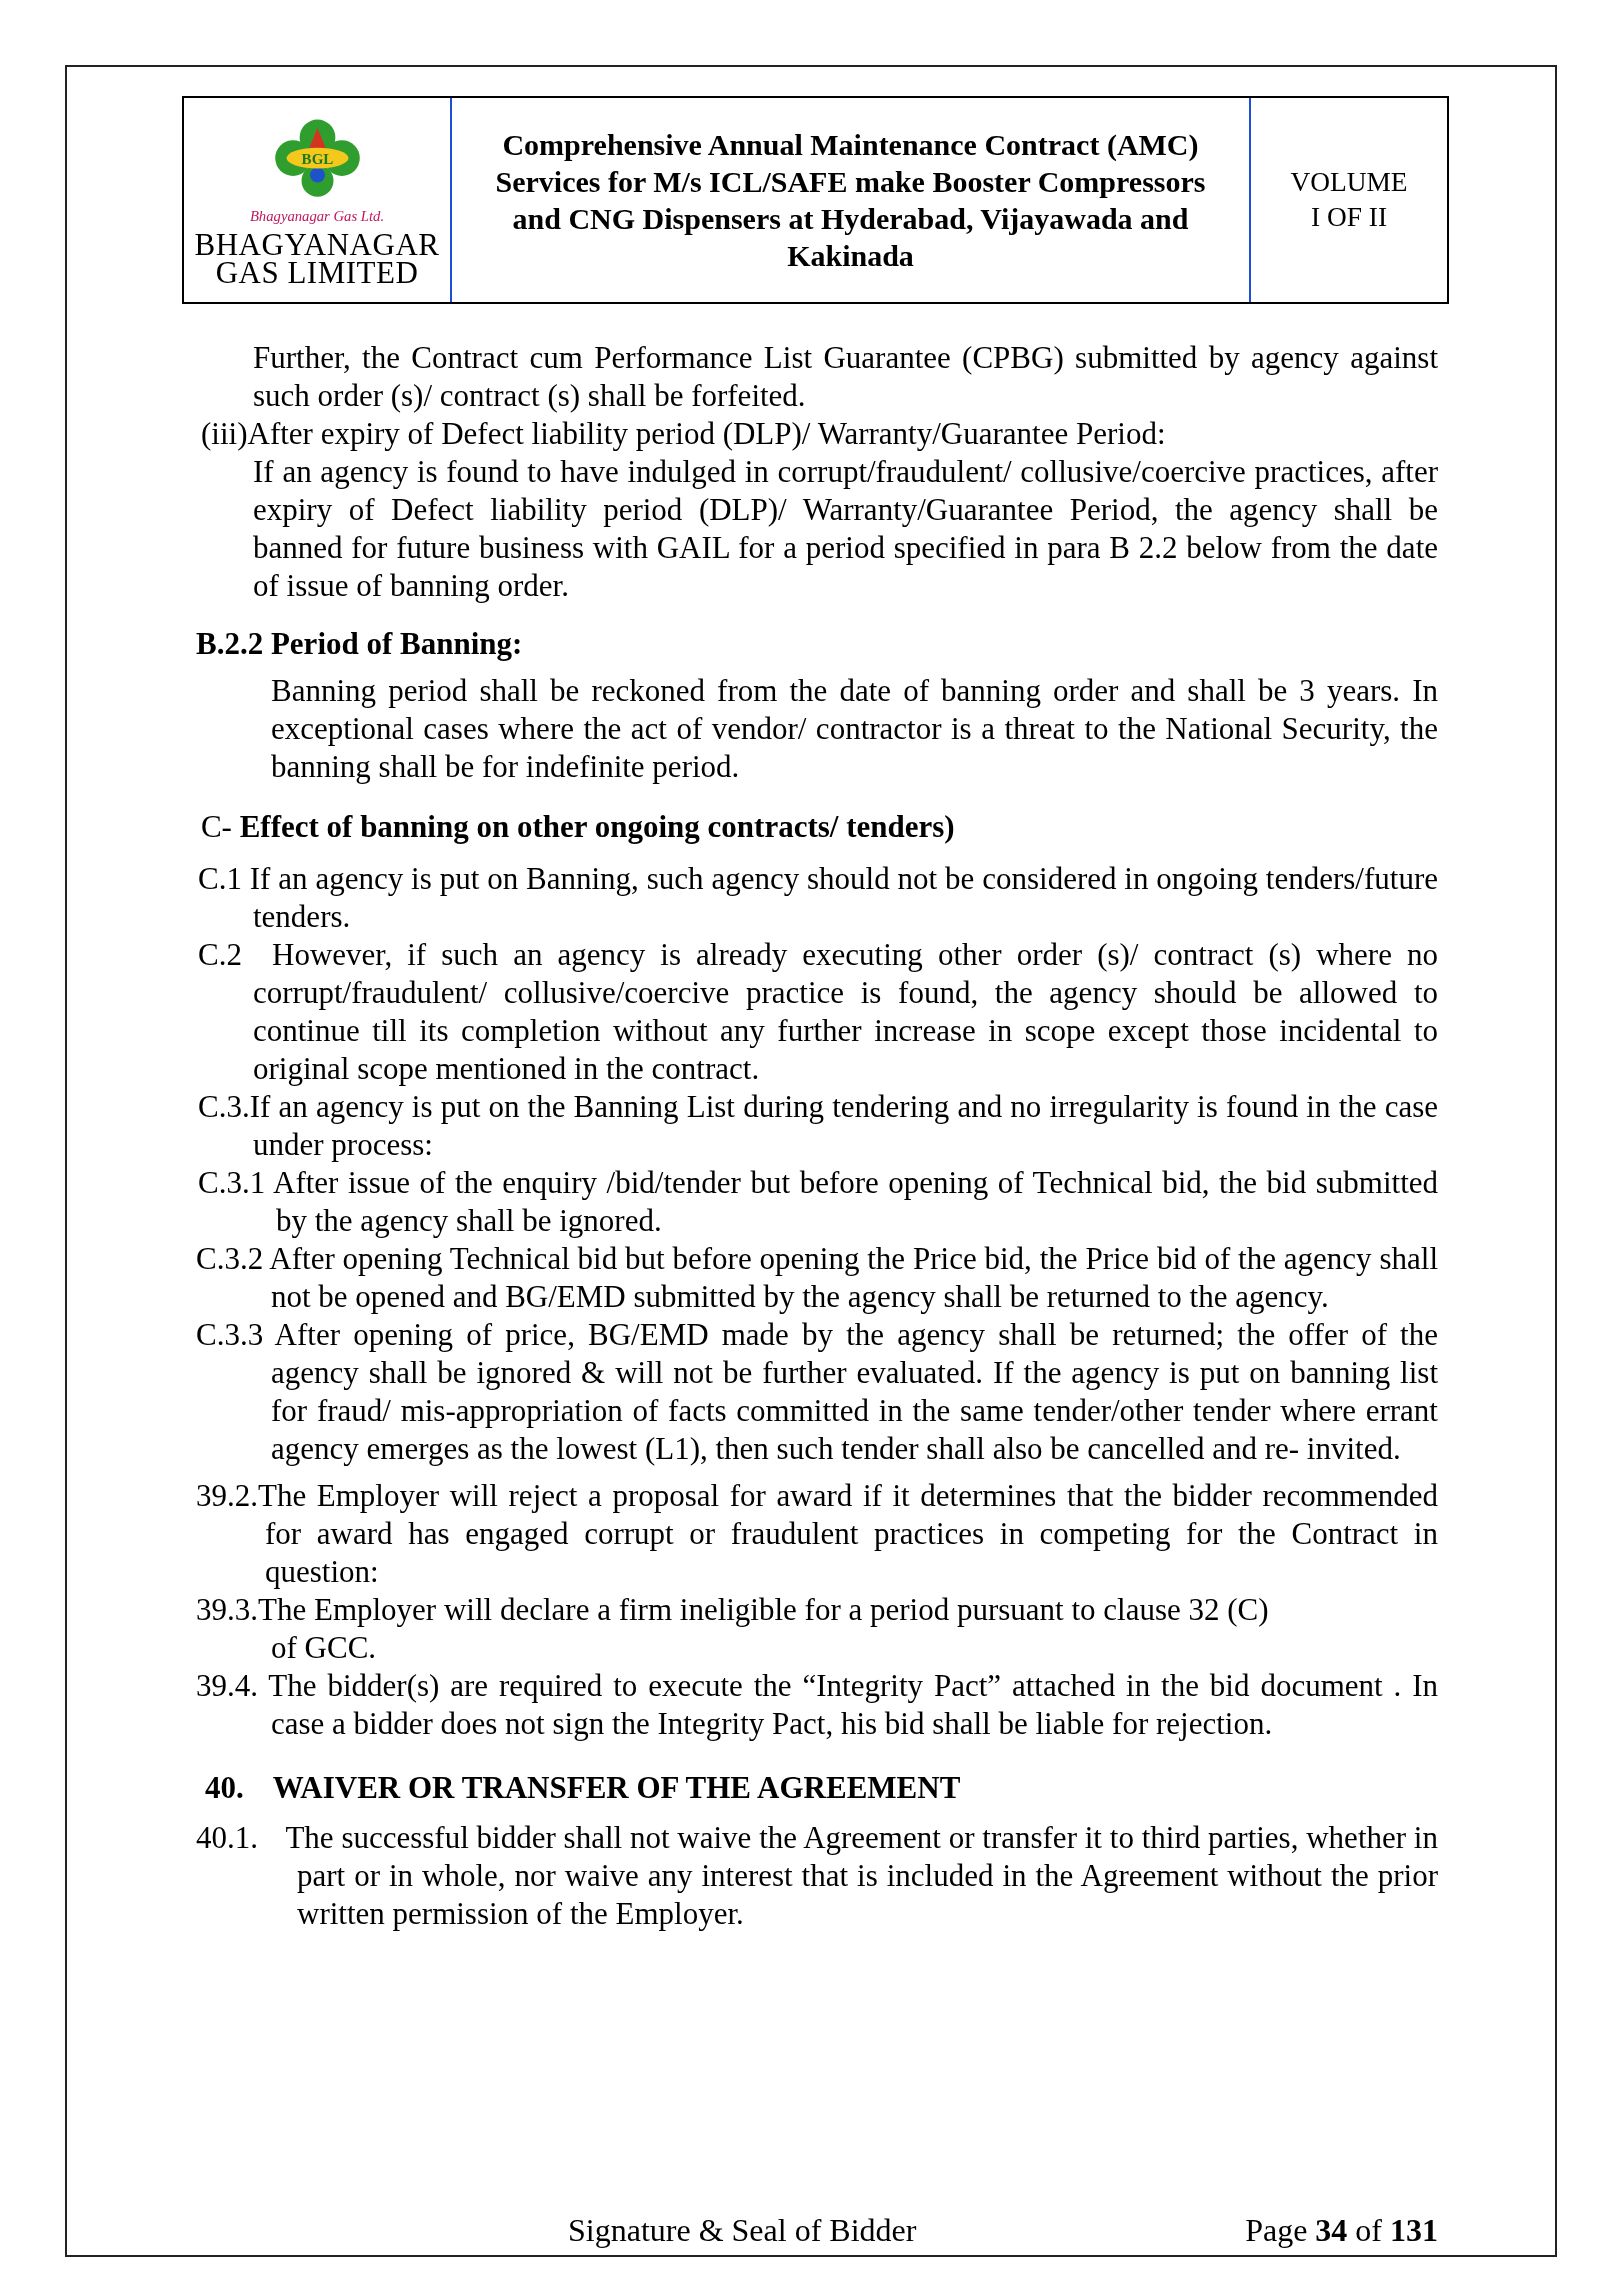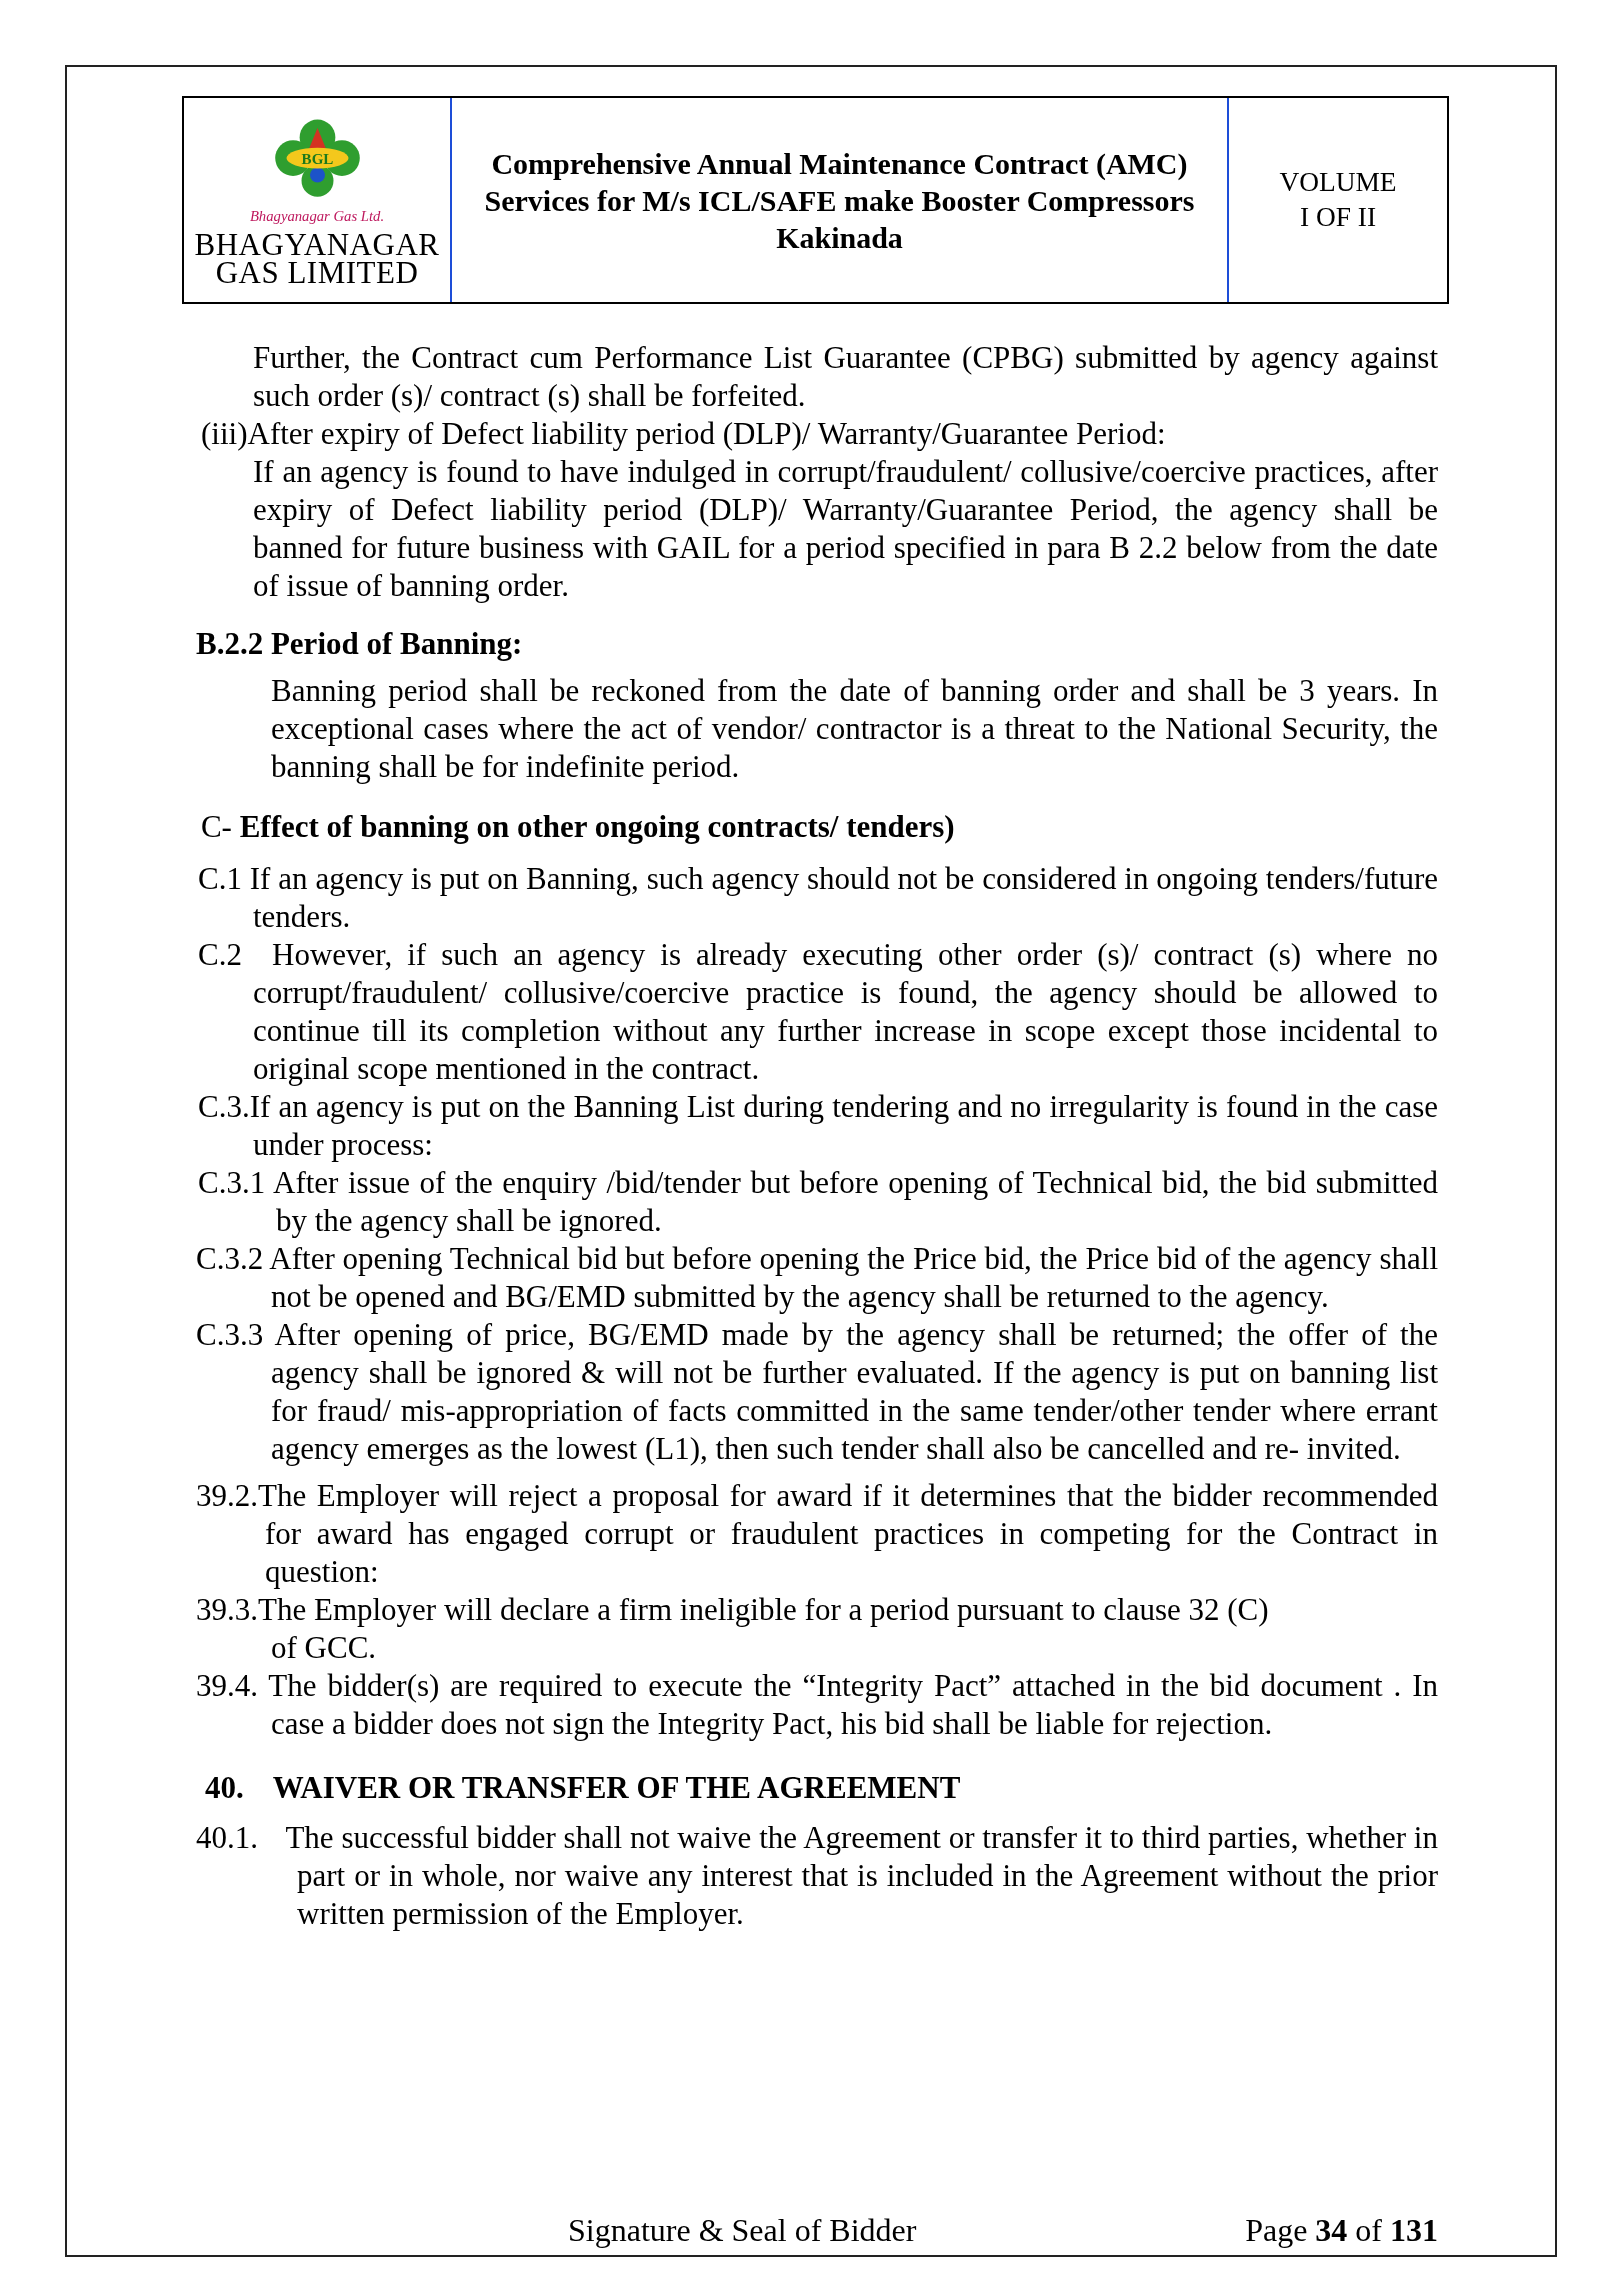--- a/index.html
+++ b/index.html
@@ -33,21 +33,21 @@
   .company-name.first { margin-top:5.9px; }
   .cell-title {
     flex:1;
     display:flex; flex-direction:column; justify-content:center; align-items:center;
     font-weight:bold; font-size:30px; line-height:37px;
     padding:7.8px 7.8px; text-align:center;
   }
   .t-line { white-space:nowrap; }
   .bid-doc { margin-top:4.9px; white-space:nowrap; }
   .cell-volume {
-    width:218px;
+    width:196px;
     display:flex; flex-direction:column; align-items:center; justify-content:center;
     font-size:27.4px; line-height:35px; text-align:center;
   }
 
   
   .doc-body { margin:35px 117px 0 129px; }
   .para { font-size:31px; line-height:38px; text-align:justify; }
   .head { text-align:left; }
   .b { font-weight:bold; }
   .gap { display:inline-block; }
@@ -98,20 +98,21 @@
       </svg>
       <div class="logo-tagline">Bhagyanagar Gas Ltd.</div>
       <div class="company-name first">BHAGYANAGAR</div>
       <div class="company-name">GAS LIMITED</div>
     </div>
 
     <div class="cell cell-title">
       <div>
           <div class="t-line">Comprehensive Annual Maintenance Contract (AMC)</div>
           <div class="t-line">Services for M/s ICL/SAFE make Booster Compressors</div>
+          <div class="t-line">and CNG Dispensers at Hyderabad, Vijayawada and</div>
           <div class="t-line">Kakinada</div>
         </div>
     </div>
 
     <div class="cell cell-volume">
       <div>VOLUME</div>
       <div>I OF II</div>
     </div>
 
   </div>

